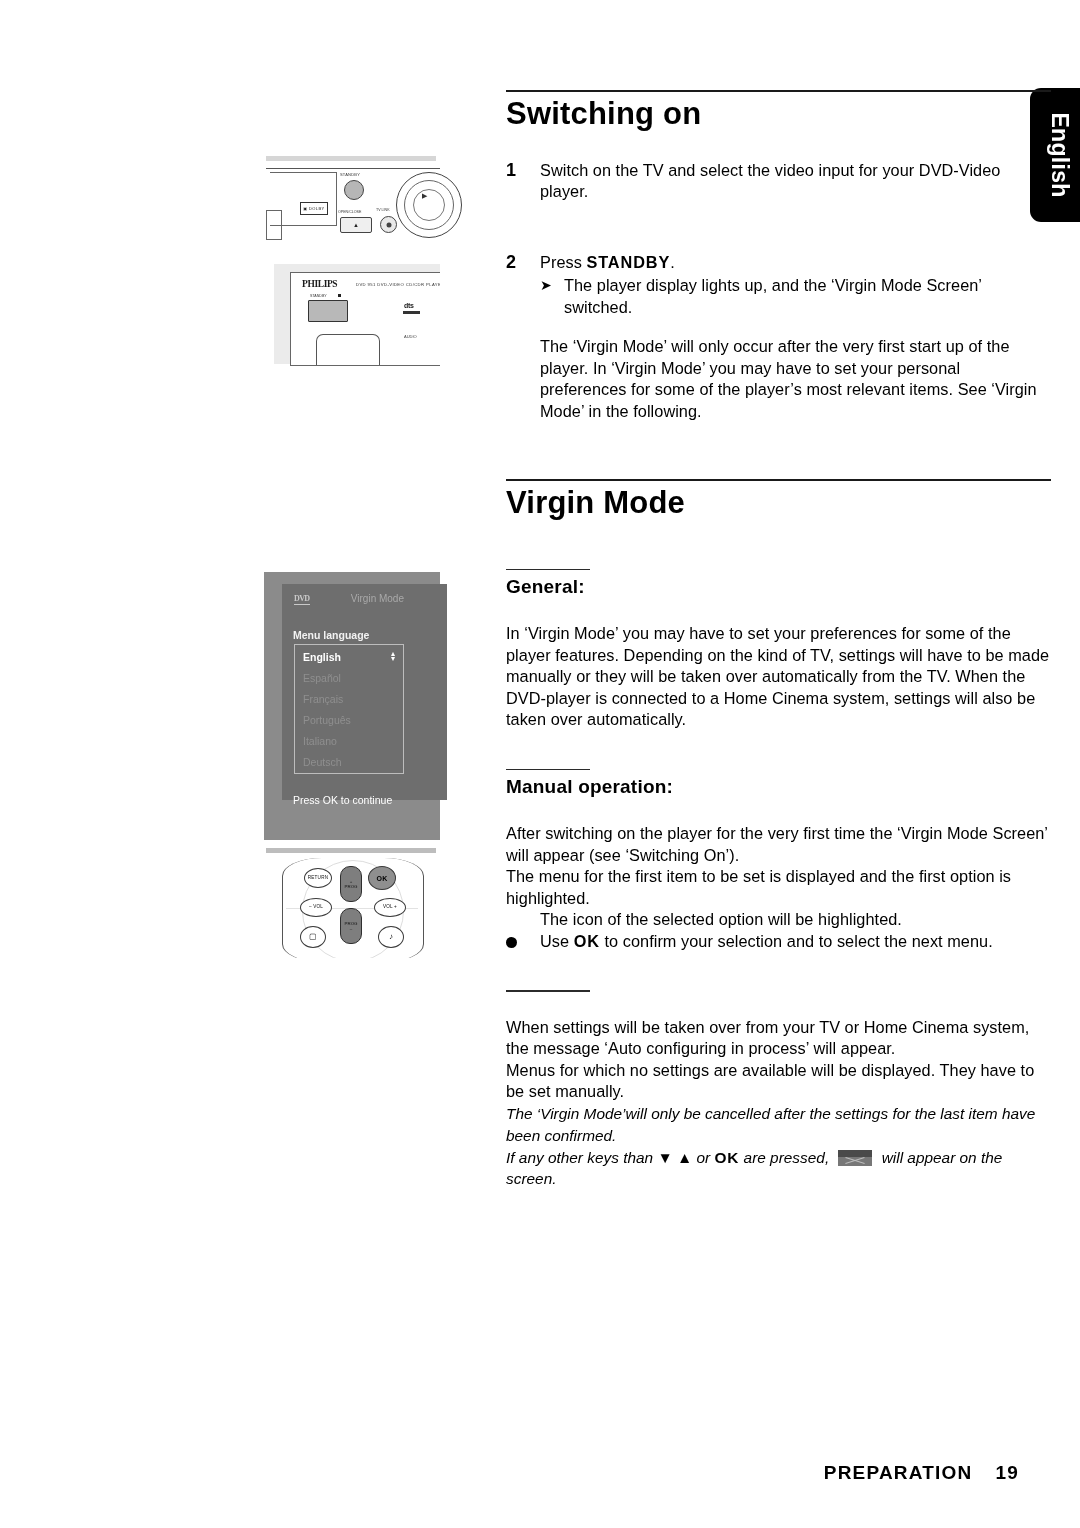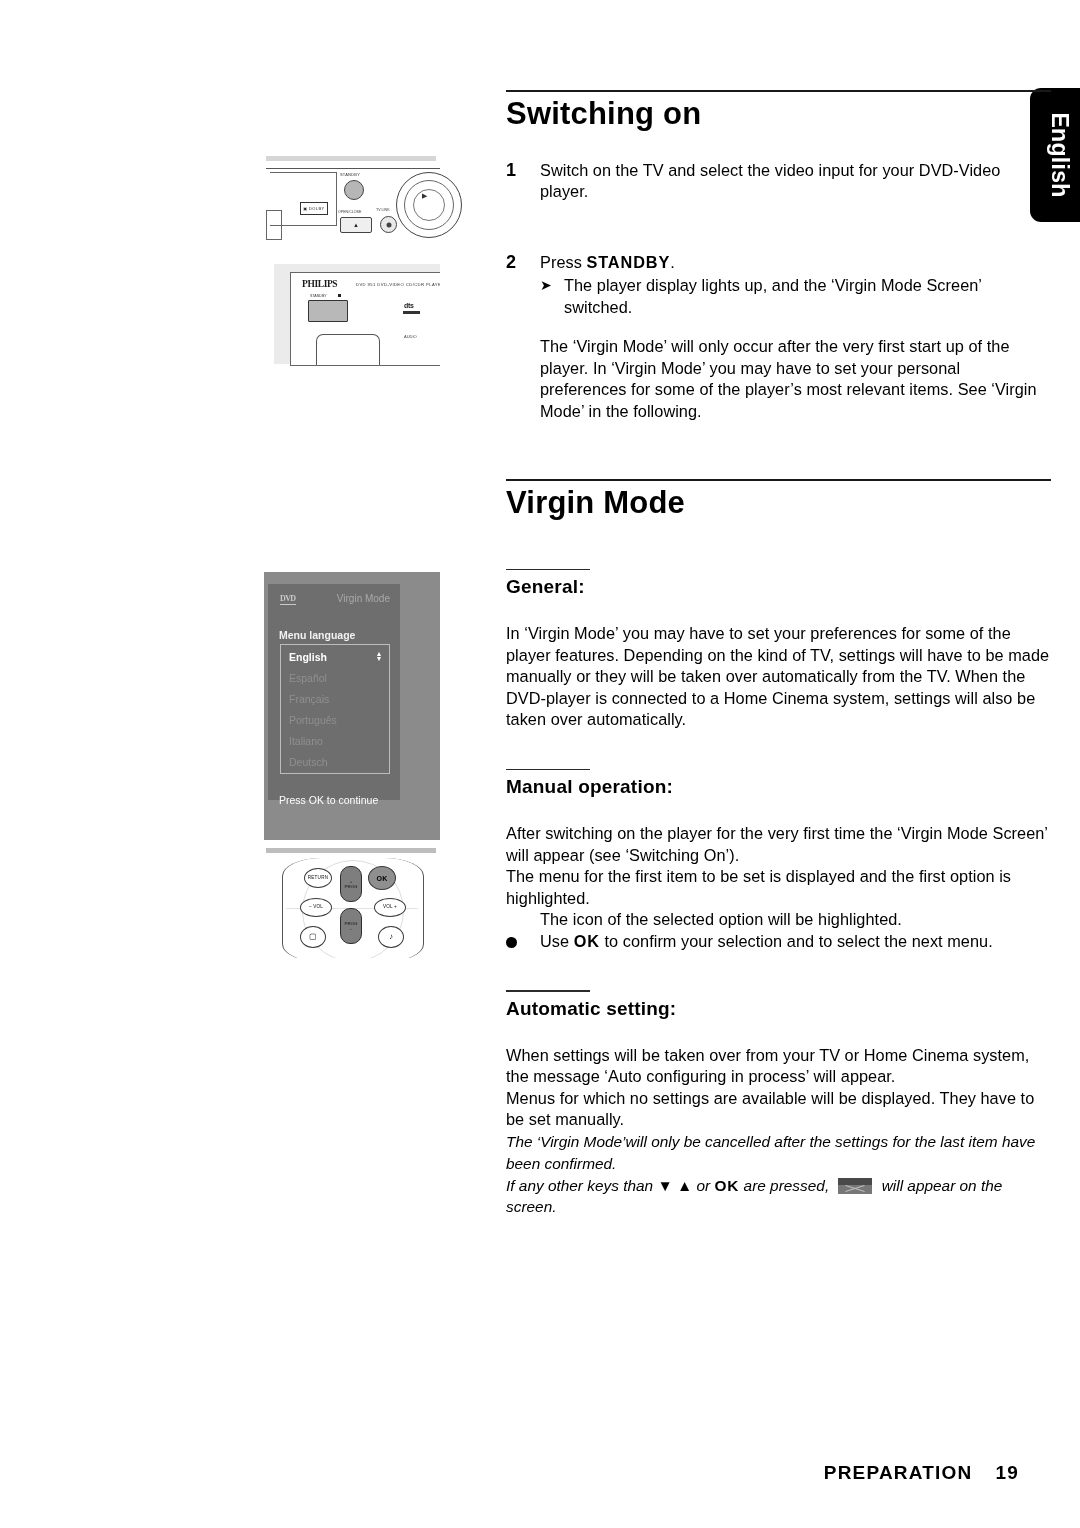--- a/index.html
+++ b/index.html
@@ -296,22 +296,23 @@
     border: 1.2px solid #555; border-bottom: none;
     border-radius: 7px 7px 0 0;
   }
 
   
   .fig-osd {
     left: 264px; top: 572px; width: 176px; height: 268px;
     background: #8b8b8b;
   }
   .fig-osd .screen {
-    position: absolute; left: 4px; top: 12px; width: 132px; height: 216px;
+    position: absolute; left: 18px; top: 12px; width: 132px; height: 216px;
     background: #6e6e6e;
+    padding-left: 33px;
   }
   .fig-osd .osd-head {
     position: absolute; left: 0; top: 0; width: 132px; height: 40px;
   }
   .fig-osd .dvdlogo {
     position: absolute; left: 12px; top: 10px;
     font-size: 8px; font-weight: bold; color: #c9c9c9;
     letter-spacing: -0.6px;
     border-bottom: 1.6px solid #c9c9c9;
     padding-bottom: 1px;
@@ -525,21 +526,20 @@
         <p class="body ind">The icon of the selected option will be highlighted.</p>
 
         <div class="bullet-line">
           <div class="bullet-dot"><span class="dotglyph"></span></div>
           <p class="body"><span>Use </span><b class="kbd">OK</b><span> to confirm your selection and to select the next menu.</span></p>
         </div>
       </div>
 
       <div style="margin-top:37px">
         <div class="rule-short"></div>
-        <h2 class="sub-title">Automatic setting:</h2>
         <p class="body" style="margin-top:25px;white-space:pre-line">When settings will be taken over from your TV or Home Cinema system, the message ‘Auto configuring in process’ will appear.
 Menus for which no settings are available will be displayed. They have to be set manually.</p>
 
         <p class="note">The ‘Virgin Mode’will only be cancelled after the settings for the last item have been confirmed.</p>
         <p class="note"><span>If any other keys than </span><b style="font-style:normal">▼  ▲</b><span> or </span><b class="kbd" style="font-style:normal">OK</b><span> are pressed, </span><span class="xbox"></span><span> will appear on the screen.</span></p>
       </div>
     </div>
   </div>
 
   <div class="footer">

